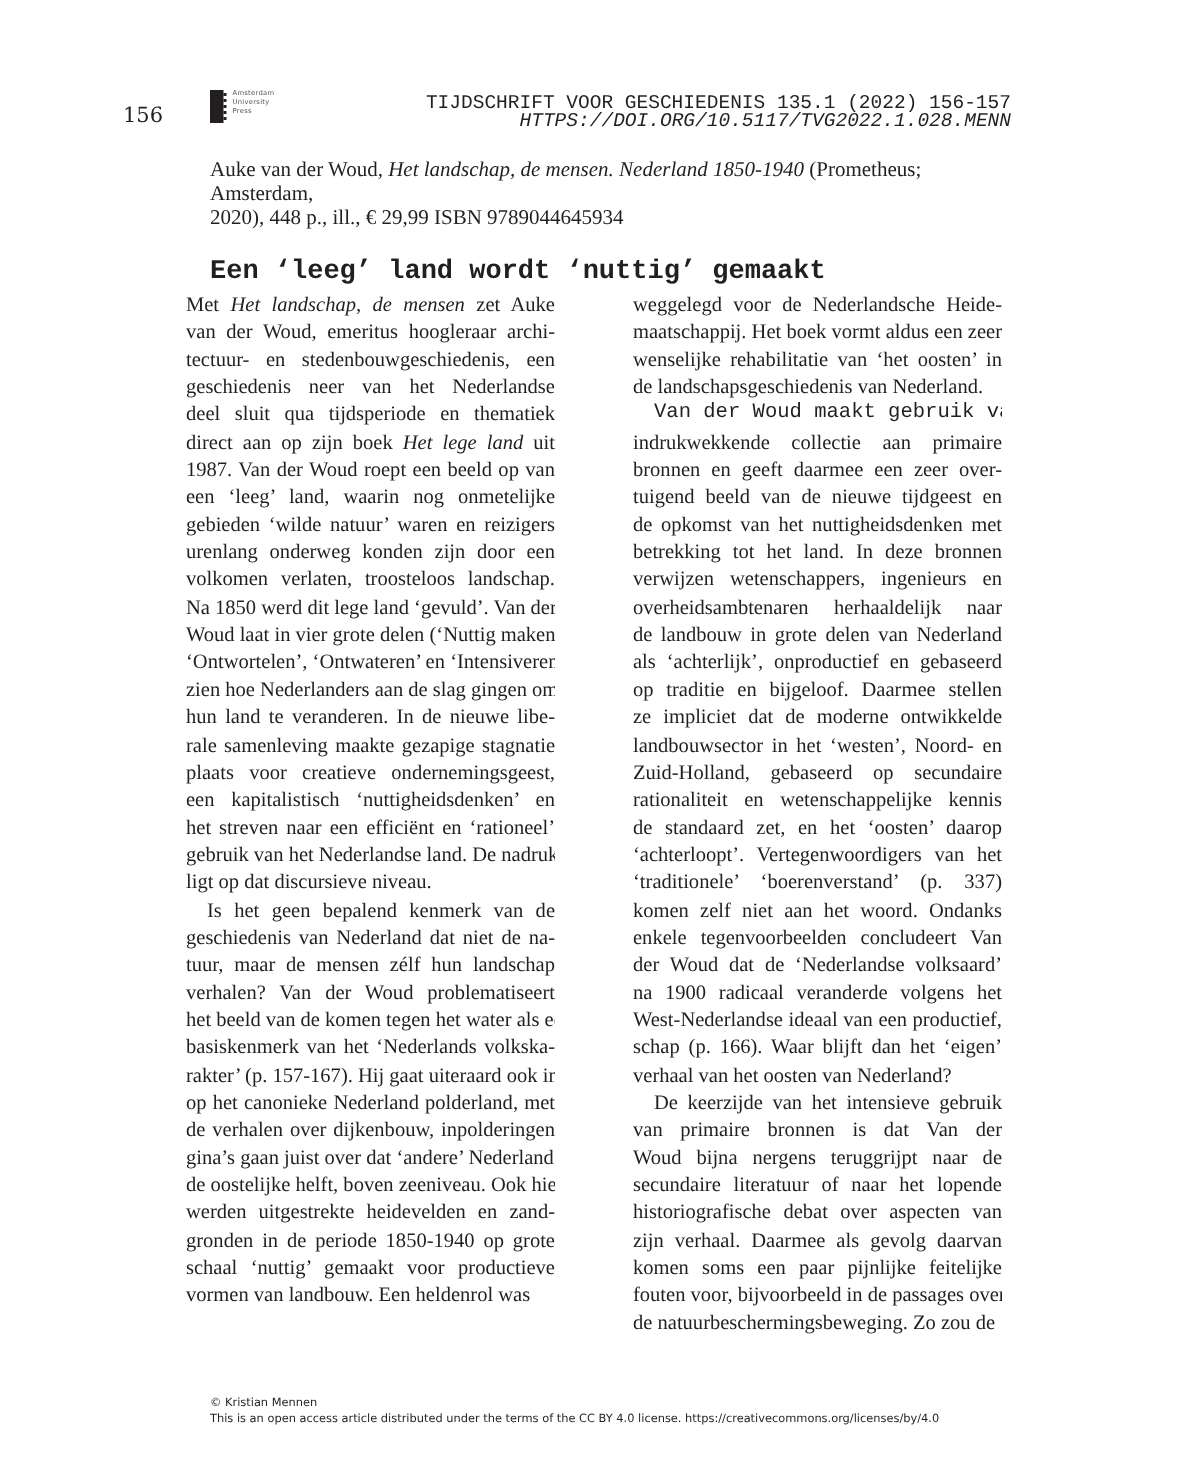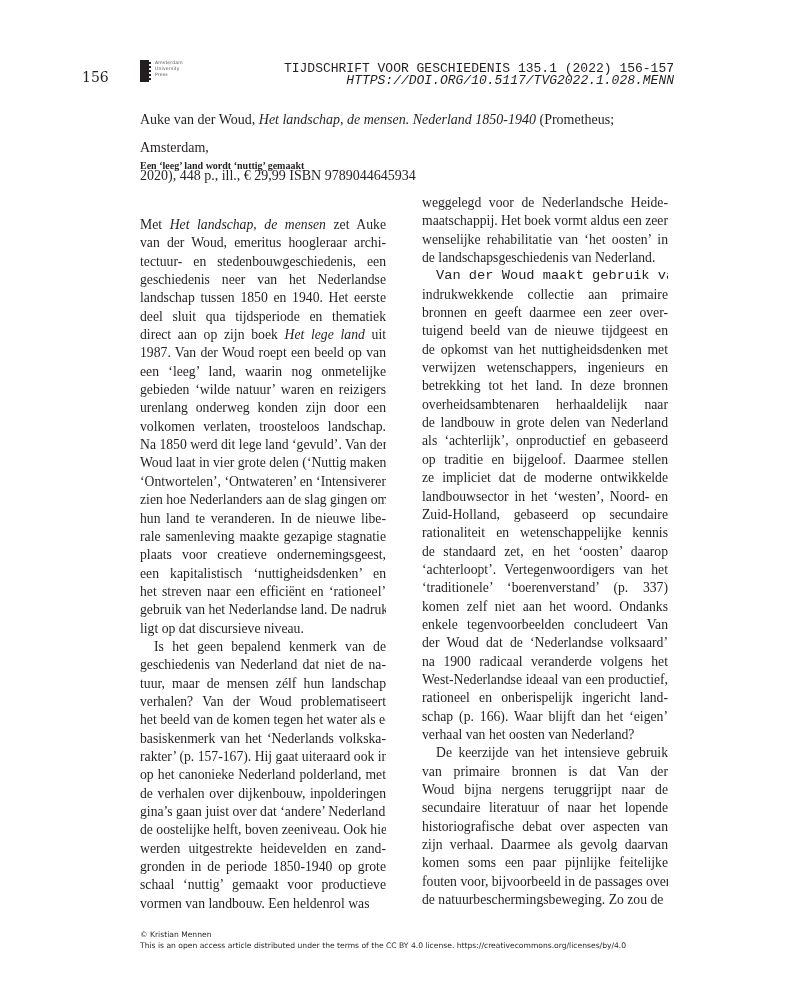--- a/index.html
+++ b/index.html
@@ -20,33 +20,33 @@
       margin-left: 6px; font-family: "DejaVu Sans", sans-serif; font-size: 4.5px;
       line-height: 6px; color: #555; letter-spacing: 0.2px;
     }
     .journal-head {
       position: absolute; right: 120px; top: 63px; text-align: right;
       font-family: Liberation Mono, monospace; font-size: 13px; line-height: 12px; color: #231f20;
     }
     .journal-head .doi { font-style: italic; text-align: right; }
     .book-ref {
       position: absolute; left: 140px; top: 106px; width: 528px;
-      font-family: "Liberation Serif", serif; font-size: 14px; line-height: 28px; color: #231f20;
+      font-family: "Liberation Serif", serif; font-size: 14px; line-height: 16px; color: #231f20;
     }
     .book-ref i { font-style: italic; }
     .review-title {
-      position: absolute; left: 140px; top: 160px;
-      font-family: Liberation Serif, serif; font-size: 10px; font-weight: bold; color: #231f20;
+      position: absolute; left: 140px; top: 171px;
+      font-family: Liberation Mono, monospace; font-size: 18px; font-weight: bold; color: #231f20;
     }
     .col {
       position: absolute; top: 194px; width: 246px;
       font-family: "Liberation Serif", serif; font-size: 13.7px; line-height: 18.35px;
       color: #231f20; text-align: justify; hyphens: manual;
     }
-    .col.left { left: 140px; margin-top: 22px; }
+    .col.left { left: 124px; }
     .col.right { left: 422px; }
     .col p { margin: 0; }
     .col .line { display: block; text-align: justify; text-align-last: justify; white-space: nowrap; overflow: hidden; }
     .col .line.last { text-align-last: left; }
     .footer {
       position: absolute; left: 140px; top: 929px;
       font-family: "DejaVu Sans", sans-serif; font-size: 7.6px; line-height: 11px; color: #231f20;
     }
   </style>
 </head>
@@ -74,21 +74,20 @@
 </div>
 
 <div class="review-title">Een ‘leeg’ land wordt ‘nuttig’ gemaakt</div>
 
 <div class="col left" id="col-left">
     <p>
       <span class="line">Met <i>Het landschap, de mensen</i> zet Auke</span>
       <span class="line">van der Woud, emeritus hoogleraar archi-</span>
       <span class="line">tectuur- en stedenbouwgeschiedenis, een</span>
       <span class="line">geschiedenis neer van het Nederlandse</span>
-      <span class="line">landschap tussen 1850 en 1940. Het eerste</span>
       <span class="line">deel sluit qua tijdsperiode en thematiek</span>
       <span class="line">direct aan op zijn boek <i>Het lege land</i> uit</span>
       <span class="line">1987. Van der Woud roept een beeld op van</span>
       <span class="line">een ‘leeg’ land, waarin nog onmetelijke</span>
       <span class="line">gebieden ‘wilde natuur’ waren en reizigers</span>
       <span class="line">urenlang onderweg konden zijn door een</span>
       <span class="line">volkomen verlaten, troosteloos landschap.</span>
       <span class="line">Na 1850 werd dit lege land ‘gevuld’. Van der</span>
       <span class="line">Woud laat in vier grote delen (‘Nuttig maken’,</span>
       <span class="line">‘Ontwortelen’, ‘Ontwateren’ en ‘Intensiveren’)</span>
@@ -125,39 +124,38 @@
       <span class="line">maatschappij. Het boek vormt aldus een zeer</span>
       <span class="line">wenselijke rehabilitatie van ‘het oosten’ in</span>
       <span class="line last">de landschapsgeschiedenis van Nederland.</span>
     </p>
     <p>
       <span class="line" style="text-indent: 14px; font-family: Liberation Mono, monospace;">Van der Woud maakt gebruik van een</span>
       <span class="line">indrukwekkende collectie aan primaire</span>
       <span class="line">bronnen en geeft daarmee een zeer over-</span>
       <span class="line">tuigend beeld van de nieuwe tijdgeest en</span>
       <span class="line">de opkomst van het nuttigheidsdenken met</span>
+      <span class="line">betrekking tot het land. In deze bronnen</span>
       <span class="line">verwijzen wetenschappers, ingenieurs en</span>
-      <span class="line">betrekking tot het land. In deze bronnen</span>
       <span class="line">overheidsambtenaren herhaaldelijk naar</span>
       <span class="line">de landbouw in grote delen van Nederland</span>
       <span class="line">als ‘achterlijk’, onproductief en gebaseerd</span>
       <span class="line">op traditie en bijgeloof. Daarmee stellen</span>
       <span class="line">ze impliciet dat de moderne ontwikkelde</span>
       <span class="line">landbouwsector in het ‘westen’, Noord- en</span>
       <span class="line">Zuid-Holland, gebaseerd op secundaire</span>
       <span class="line">rationaliteit en wetenschappelijke kennis</span>
       <span class="line">de standaard zet, en het ‘oosten’ daarop</span>
       <span class="line">‘achterloopt’. Vertegenwoordigers van het</span>
       <span class="line">‘traditionele’ ‘boerenverstand’ (p. 337)</span>
       <span class="line">komen zelf niet aan het woord. Ondanks</span>
       <span class="line">enkele tegenvoorbeelden concludeert Van</span>
       <span class="line">der Woud dat de ‘Nederlandse volksaard’</span>
       <span class="line">na 1900 radicaal veranderde volgens het</span>
       <span class="line">West-Nederlandse ideaal van een productief,</span>
-      <span class="line">rationeel en onberispelijk ingericht land-</span>
       <span class="line">schap (p. 166). Waar blijft dan het ‘eigen’</span>
       <span class="line last">verhaal van het oosten van Nederland?</span>
     </p>
     <p>
       <span class="line" style="text-indent: 14px;">De keerzijde van het intensieve gebruik</span>
       <span class="line">van primaire bronnen is dat Van der</span>
       <span class="line">Woud bijna nergens teruggrijpt naar de</span>
       <span class="line">secundaire literatuur of naar het lopende</span>
       <span class="line">historiografische debat over aspecten van</span>
       <span class="line">zijn verhaal. Daarmee als gevolg daarvan</span>

